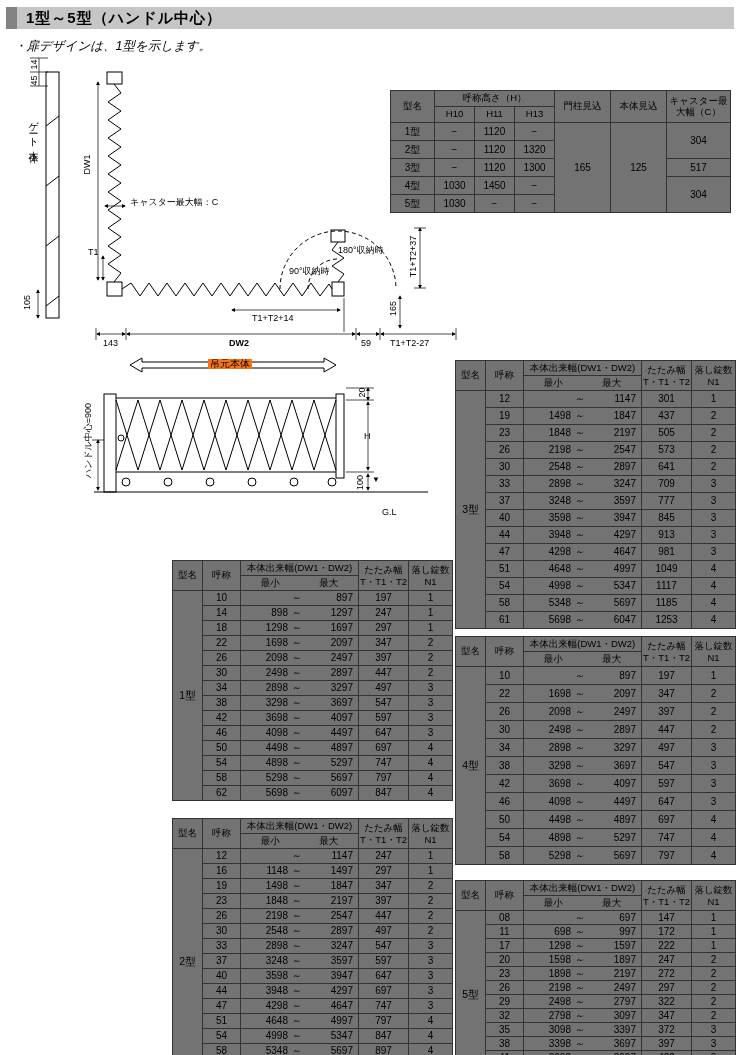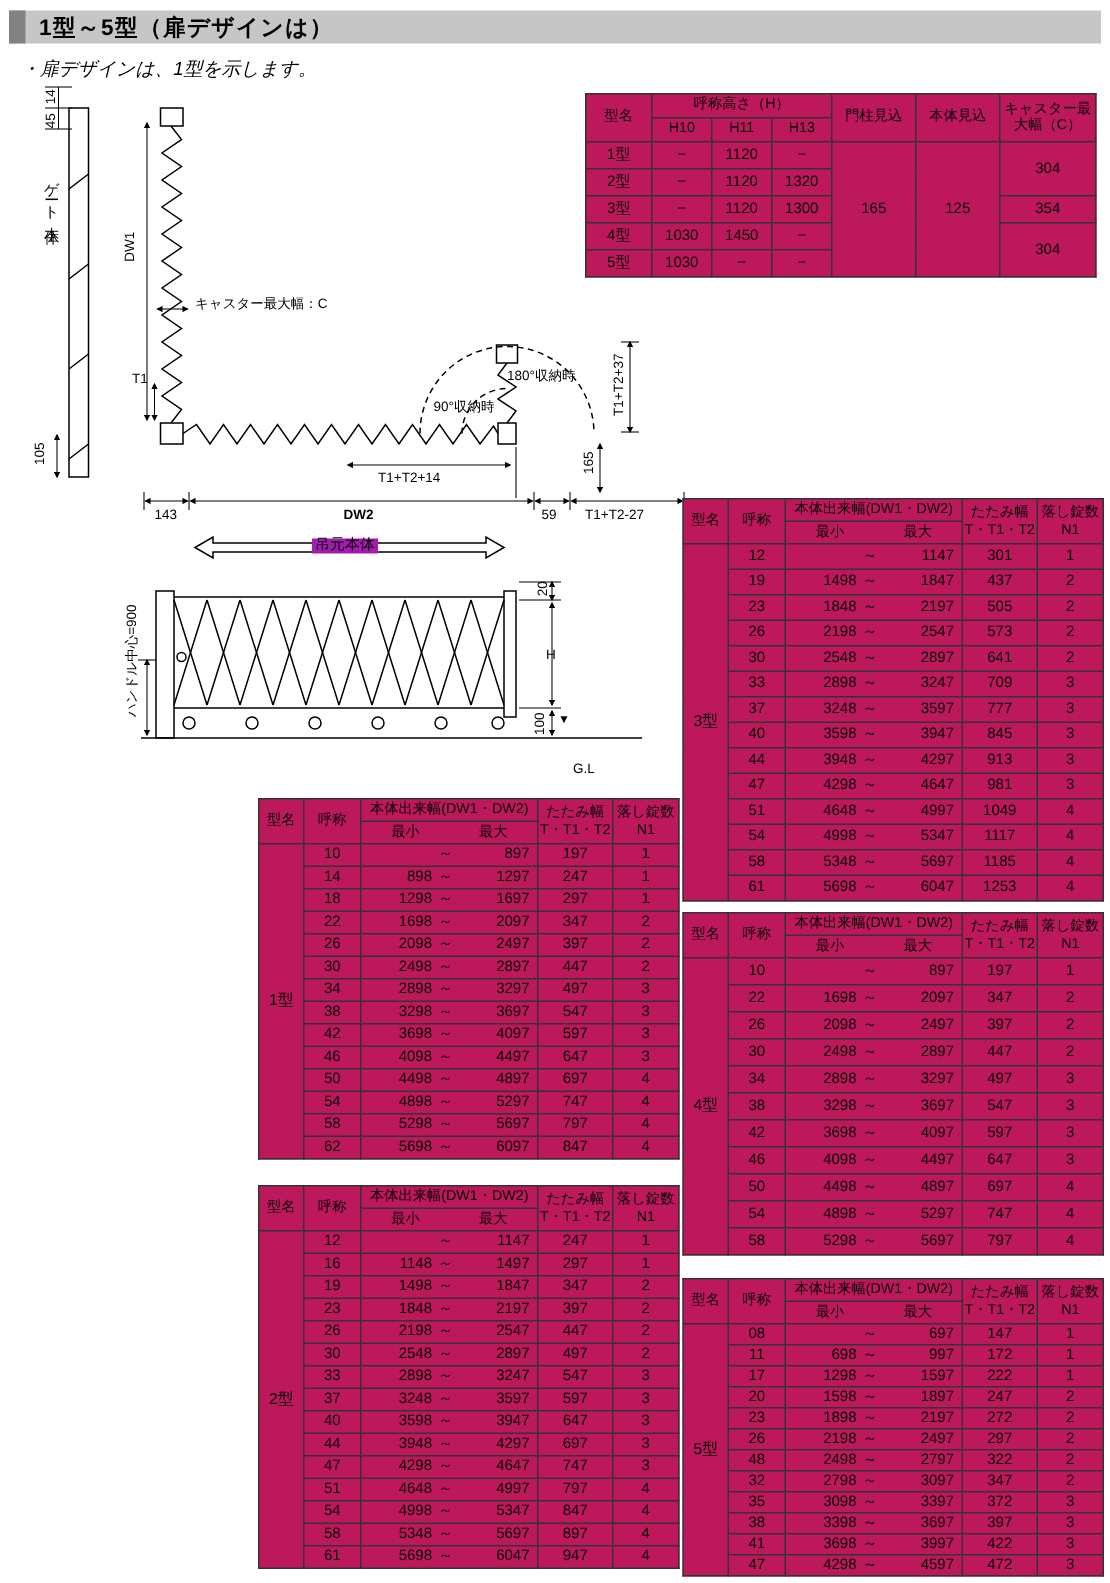--- a/index.html
+++ b/index.html
@@ -9,21 +9,21 @@
     background:#ffffff; color:#000;
     font-family:"Liberation Sans","DejaVu Sans",sans-serif;
   }
   
   .titlebar { position:absolute; left:6px; top:7px; width:728px; height:22px; background:#c6c6c6; }
   .titlebar .accent { position:absolute; left:0; top:0; width:11px; height:22px; background:#828282; }
   .titlebar .ttl { position:absolute; left:20px; top:2px; font-size:15px; font-weight:bold; letter-spacing:1px; }
   .note { position:absolute; left:14px; top:38px; font-size:12.5px;font-style:italic; }
 
   
-  table { border-collapse:collapse; table-layout:fixed; background:#be185d; }
+  table { border-collapse:collapse; table-layout:fixed; background:#737373;margin-top:28px; }
   th,td { border:1px solid #333; font-weight:normal; text-align:center; vertical-align:middle;
           padding:0 1px; font-size:10px; line-height:1.15; overflow:hidden; }
   thead th { font-size:9.5px; }
 
   .heights { position:absolute; left:390px; top:62px; width:340px; }
   .heights tbody td { height:18px; }
   .heights thead th { height:16px; }
 
   .spec { position:absolute; width:280px; }
   .spec thead th { height:15px; }
@@ -44,28 +44,28 @@
   .wsubwrap { display:flex; justify-content:space-around; }
   .two div { line-height:1.25; }
   .mcell { font-size:10.5px; }
 
   
   .diagram { position:absolute; left:8px; top:56px; width:452px; height:472px; }
   .diagram svg { position:absolute; left:0; top:0; }
   .dlabel { position:absolute; font-size:9px; white-space:nowrap; line-height:1; }
   .rot { transform:rotate(-90deg); transform-origin:center center; text-align:center; }
   .vert { writing-mode:vertical-rl; text-orientation:upright; letter-spacing:2px; font-size:10px; }
-  .band-label { background:#a21caf; padding:0 2px; font-size:10px; }
+  .band-label { background:#f97316; padding:0 2px; font-size:10px; }
 </style>
 </head>
 <body>
 
 <div class="titlebar">
   <div class="accent"></div>
-  <div class="ttl">1型～5型（扉デザインは）</div>
+  <div class="ttl">1型～5型（ハンドル中心）</div>
 </div>
 <div class="note">・扉デザインは、1型を示します。</div>
 
 <div class="diagram">
   <svg viewBox="0 0 452 472" width="452" height="472">
     <defs>
       <marker id="ar" viewBox="0 0 10 10" refX="8" refY="5" markerWidth="6" markerHeight="6" orient="auto-start-reverse">
         <path d="M0,0L10,5L0,10z" fill="#000"></path>
       </marker>
     </defs>
@@ -202,21 +202,21 @@
       <td>2型</td>
       <td>−</td>
       <td>1120</td>
       <td>1320</td>
     </tr>
     <tr>
       <td>3型</td>
       <td>−</td>
       <td>1120</td>
       <td>1300</td>
-      <td>354</td>
+      <td>517</td>
     </tr>
     <tr>
       <td>4型</td>
       <td>1030</td>
       <td>1450</td>
       <td>−</td>
       <td rowspan="2">304</td>
     </tr>
     <tr>
       <td>5型</td>
@@ -758,21 +758,21 @@
         <td class="fcell">272</td>
         <td class="lcell">2</td>
       </tr>
       <tr>
         <td class="scell">26</td>
         <td class="wcell"><span class="wmin">2198</span><span class="wtld">～</span><span class="wmax">2497</span></td>
         <td class="fcell">297</td>
         <td class="lcell">2</td>
       </tr>
       <tr>
-        <td class="scell">48</td>
+        <td class="scell">29</td>
         <td class="wcell"><span class="wmin">2498</span><span class="wtld">～</span><span class="wmax">2797</span></td>
         <td class="fcell">322</td>
         <td class="lcell">2</td>
       </tr>
       <tr>
         <td class="scell">32</td>
         <td class="wcell"><span class="wmin">2798</span><span class="wtld">～</span><span class="wmax">3097</span></td>
         <td class="fcell">347</td>
         <td class="lcell">2</td>
       </tr>

